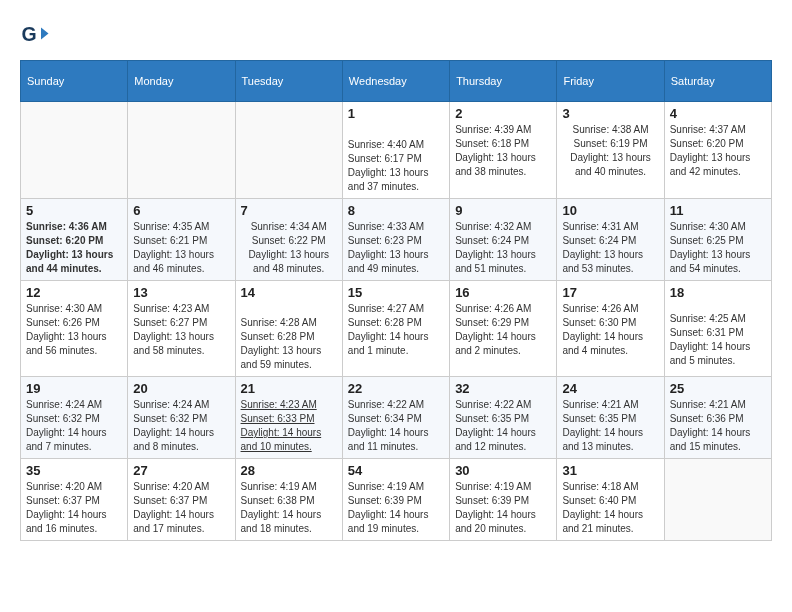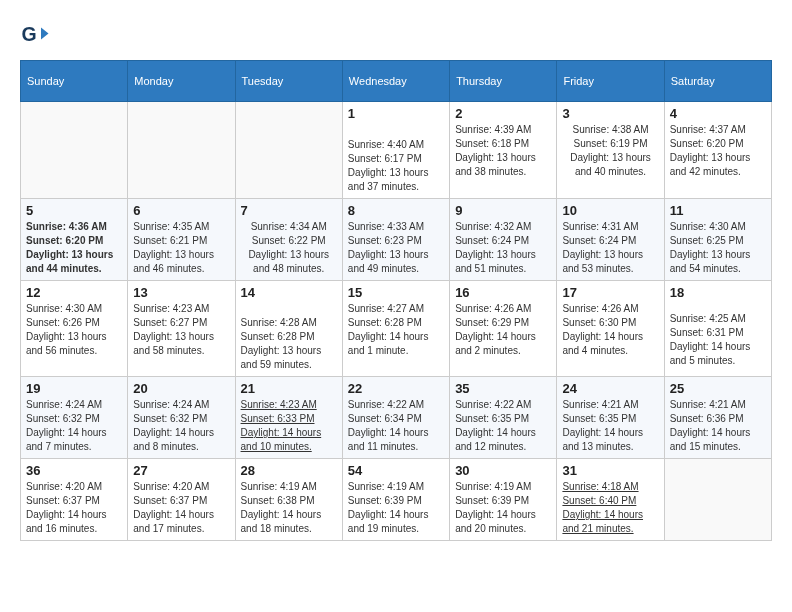--- a/index.html
+++ b/index.html
@@ -258,41 +258,41 @@
 Sunset: 6:33 PM
 Daylight: 14 hours and 10 minutes.</div>
         </td>
         <td>
           <span class="day-number">22</span>
           <div class="day-info" style="white-space: pre-line;">Sunrise: 4:22 AM
 Sunset: 6:34 PM
 Daylight: 14 hours and 11 minutes.</div>
         </td>
         <td>
-          <span class="day-number">35</span>
+          <span class="day-number">32</span>
           <div class="day-info" style="white-space: pre-line;">Sunrise: 4:22 AM
 Sunset: 6:35 PM
 Daylight: 14 hours and 12 minutes.</div>
         </td>
         <td>
           <span class="day-number">24</span>
           <div class="day-info" style="white-space: pre-line;">Sunrise: 4:21 AM
 Sunset: 6:35 PM
 Daylight: 14 hours and 13 minutes.</div>
         </td>
         <td>
           <span class="day-number">25</span>
           <div class="day-info" style="white-space: pre-line;">Sunrise: 4:21 AM
 Sunset: 6:36 PM
 Daylight: 14 hours and 15 minutes.</div>
         </td>
       </tr>
       <tr>
         <td>
-          <span class="day-number">36</span>
+          <span class="day-number">35</span>
           <div class="day-info" style="white-space: pre-line;">Sunrise: 4:20 AM
 Sunset: 6:37 PM
 Daylight: 14 hours and 16 minutes.</div>
         </td>
         <td>
           <span class="day-number">27</span>
           <div class="day-info" style="white-space: pre-line;">Sunrise: 4:20 AM
 Sunset: 6:37 PM
 Daylight: 14 hours and 17 minutes.</div>
         </td>
@@ -309,20 +309,20 @@
 Daylight: 14 hours and 19 minutes.</div>
         </td>
         <td>
           <span class="day-number">30</span>
           <div class="day-info" style="white-space: pre-line;">Sunrise: 4:19 AM
 Sunset: 6:39 PM
 Daylight: 14 hours and 20 minutes.</div>
         </td>
         <td>
           <span class="day-number">31</span>
-          <div class="day-info" style="white-space: pre-line; text-decoration: underline;">Sunrise: 4:18 AM
+          <div class="day-info" style="white-space: pre-line;">Sunrise: 4:18 AM
 Sunset: 6:40 PM
 Daylight: 14 hours and 21 minutes.</div>
         </td>
         <td class="empty-cell"></td>
       </tr>
     </tbody>
 </table>
 
 </body></html>

